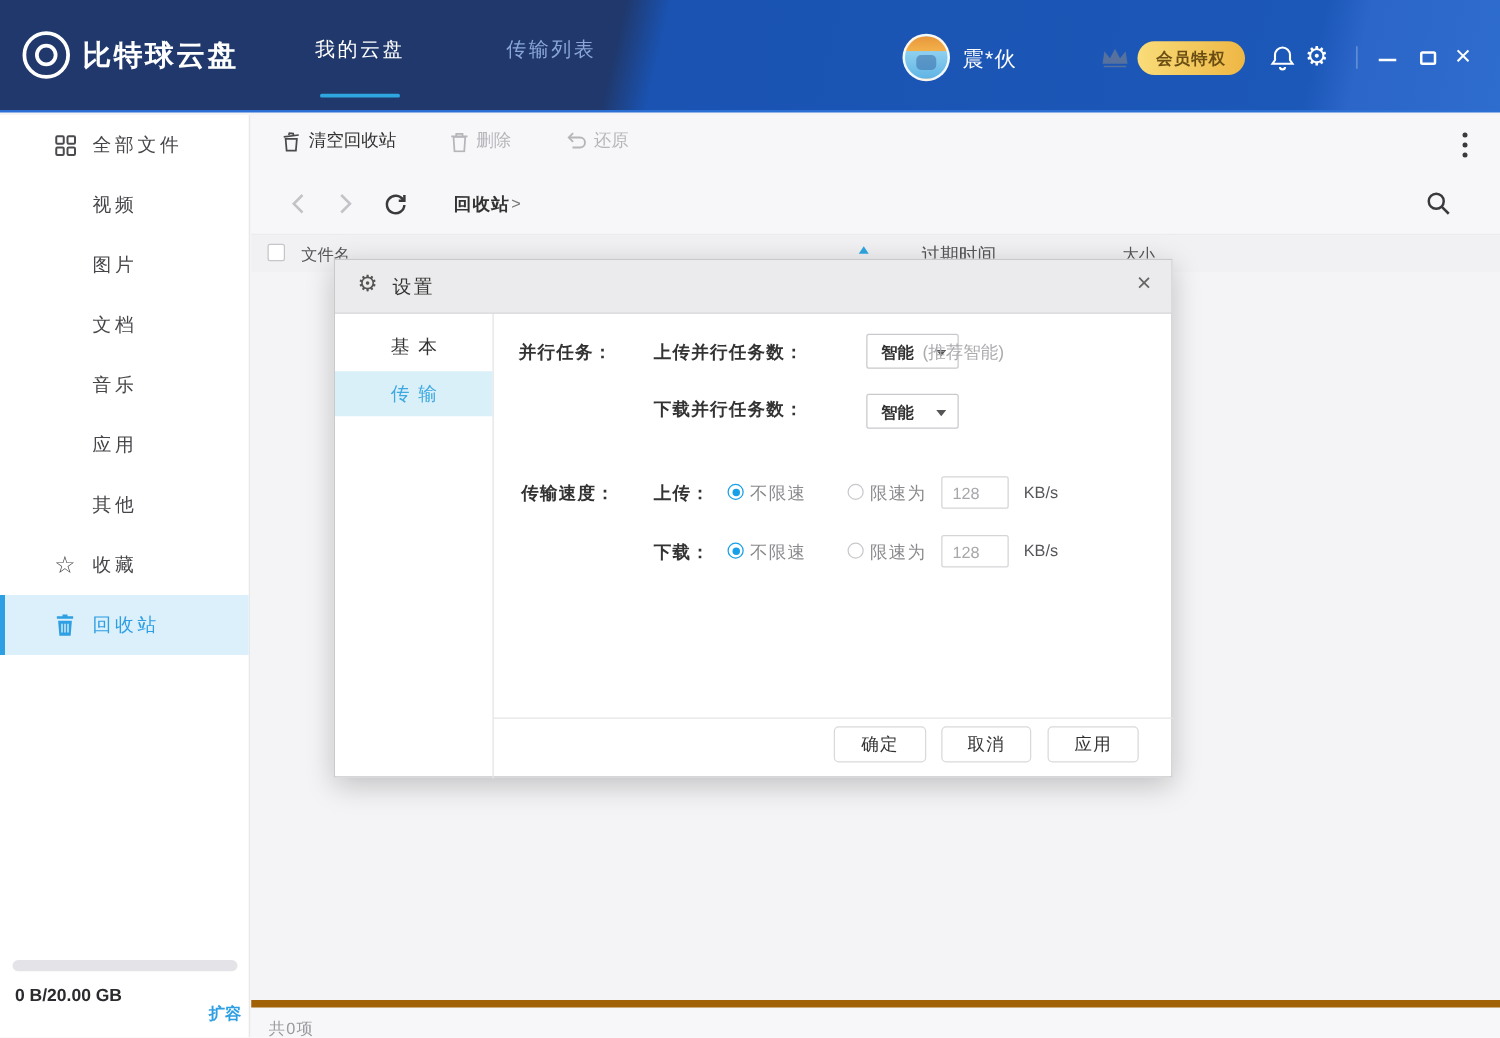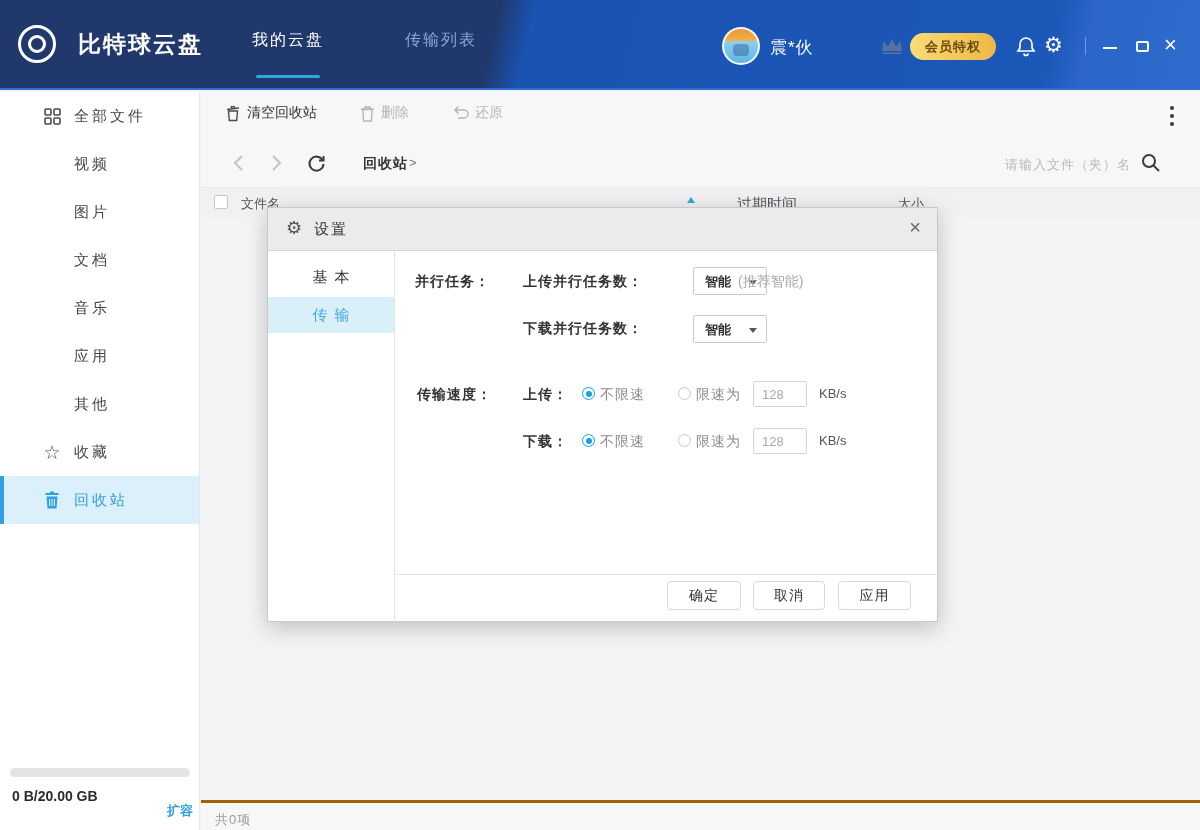--- a/index.html
+++ b/index.html
@@ -3,21 +3,21 @@
 <meta charset="utf-8">
 <style>
   * { margin:0; padding:0; box-sizing:border-box; }
   body { font-family:"Liberation Sans","DejaVu Sans",sans-serif; }
   #root { position:relative; width:1200px; height:830px; overflow:hidden; background:#f4f4f6; }
 
   
   .topbar { position:absolute; left:0; top:0; width:1200px; height:90px;
     background:linear-gradient(103deg,#20386b 0%,#20386b 41%,#1a53b2 44%,#1c58b8 87%,#2b66c8 90%,#2e6ccd 100%);
     border-bottom:2px solid #2b6ed4; }
-  .logo { position:absolute; left:18px; top:25px; display:flex; align-items:center; gap:22px;text-align:center; }
+  .logo { position:absolute; left:18px; top:25px; display:flex; align-items:center; gap:10px;text-align:center; }
   .logo-mark { width:38px; height:38px; border:3px solid #fff; border-radius:50%; position:relative; }
   .logo-mark::before { content:""; position:absolute; left:7px; top:7px; width:12px; height:12px; border:3px solid #fff; border-radius:50%; }
   .logo-name { color:#fff; font-size:23px; font-weight:bold; letter-spacing:2px; }
   .top-tab { position:absolute; top:30px; height:40px; font-size:16px; letter-spacing:2px; cursor:pointer; }
   .top-tab.active { color:#fff; }
   .top-tab.inactive { color:#8aa6d9; }
   .top-tab .underline { position:absolute; left:50%; transform:translateX(-50%); bottom:-8px; width:64px; height:3px; background:#2ea7e0; border-radius:2px; }
   .tab-mydrive { left:245px; width:86px; text-align:center; }
   .tab-transfer { left:403px; width:76px; text-align:center; }
   .avatar { position:absolute; left:722px; top:27px; width:38px; height:38px; border-radius:50%;
@@ -69,21 +69,21 @@
   .search-input { position:absolute; left:752px; top:10px; width:178px; height:28px; border:none; background:transparent;
     font-size:13px; color:#555; outline:none; text-align:right; font-family:"Liberation Sans","DejaVu Sans",sans-serif; }
   .search-input::placeholder { color:#b9b9bd; letter-spacing:1px; }
   .search-ic { position:absolute; left:940px; top:13px; cursor:pointer; }
   .header-row { position:absolute; left:0; top:96px; width:999px; height:30px; background:#f1f1f3; }
   .hr-check { position:absolute; left:13px; top:7px; width:14px; height:14px; border:1px solid #c6c6ca; background:#fff; border-radius:2px; cursor:pointer; }
   .hr-name { position:absolute; left:40px; top:7px; font-size:13px; color:#56565a; }
   .sort-arrow { position:absolute; left:486px; top:9px; width:0; height:0; border-left:4px solid transparent; border-right:4px solid transparent; border-bottom:6px solid #2ea7e0; }
   .hr-expire { position:absolute; left:536px; top:7px; font-size:15px; color:#56565a; }
   .hr-size { position:absolute; left:697px; top:7px; font-size:13px; color:#56565a; }
-  .status-row { position:absolute; left:0; top:708px; width:999px; height:30px; background:#f7f7f9; border-top:3px solid #a16207; }
+  .status-row { position:absolute; left:0; top:708px; width:999px; height:30px; background:#f7f7f9; border-top:6px solid #a16207; }
   .item-count { position:absolute; left:14px; top:8px; font-size:13px; color:#9a9a9e; letter-spacing:1px; }
 
   
   .dialog { position:absolute; left:267px; top:207px; width:671px; height:415px; background:#fff;
     border:1px solid #c9c9cc; box-shadow:0 6px 22px rgba(0,0,0,.22); z-index:50; }
   .dlg-titlebar { position:absolute; left:0; top:0; width:100%; height:43px; background:#ebebed; border-bottom:1px solid #d8d8da; }
   .dlg-gear { position:absolute; left:18px; top:9px; font-size:18px; color:#555; }
   .dlg-title { position:absolute; left:46px; top:12px; font-size:15px; color:#333; letter-spacing:2px; }
   .dlg-close { position:absolute; right:16px; top:8px; font-size:20px; color:#666; cursor:pointer; }
   .dlg-tabs { position:absolute; left:0; top:43px; width:127px; height:372px; border-right:1px solid #e3e3e5; }
@@ -237,21 +237,20 @@
         </svg>
       <svg class="nav-ic n-fwd" width="11" height="18" viewBox="0 0 11 18">
         <path d="M2 2 l7 7 -7 7" fill="none" stroke="#c3c3c7" stroke-width="2"></path>
         </svg>
       <svg class="nav-ic n-refresh" width="19" height="19" viewBox="0 0 19 19">
         <path d="M15.5 6 A7 7 0 1 0 16.5 10" fill="none" stroke="#3a3a3e" stroke-width="2"></path>
         <path d="M16.5 2 v4.5 h-4.5" fill="none" stroke="#3a3a3e" stroke-width="2"></path>
         </svg>
       <div class="breadcrumb">回收站</div>
       <div class="breadcrumb-sep">&gt;</div>
-      <input class="search-input" placeholder="请输入文件（夹）名" style="">
       <svg class="search-ic" width="20" height="20" viewBox="0 0 20 20">
         <circle cx="8" cy="8" r="6" fill="none" stroke="#3a3a3e" stroke-width="2"></circle>
         <path d="M12.5 12.5 L18 18" stroke="#3a3a3e" stroke-width="2"></path>
         </svg>
     </div>
 
     <div class="header-row">
       <span class="hr-check"></span>
       <span class="hr-name">文件名</span>
       <span class="sort-arrow"></span>

